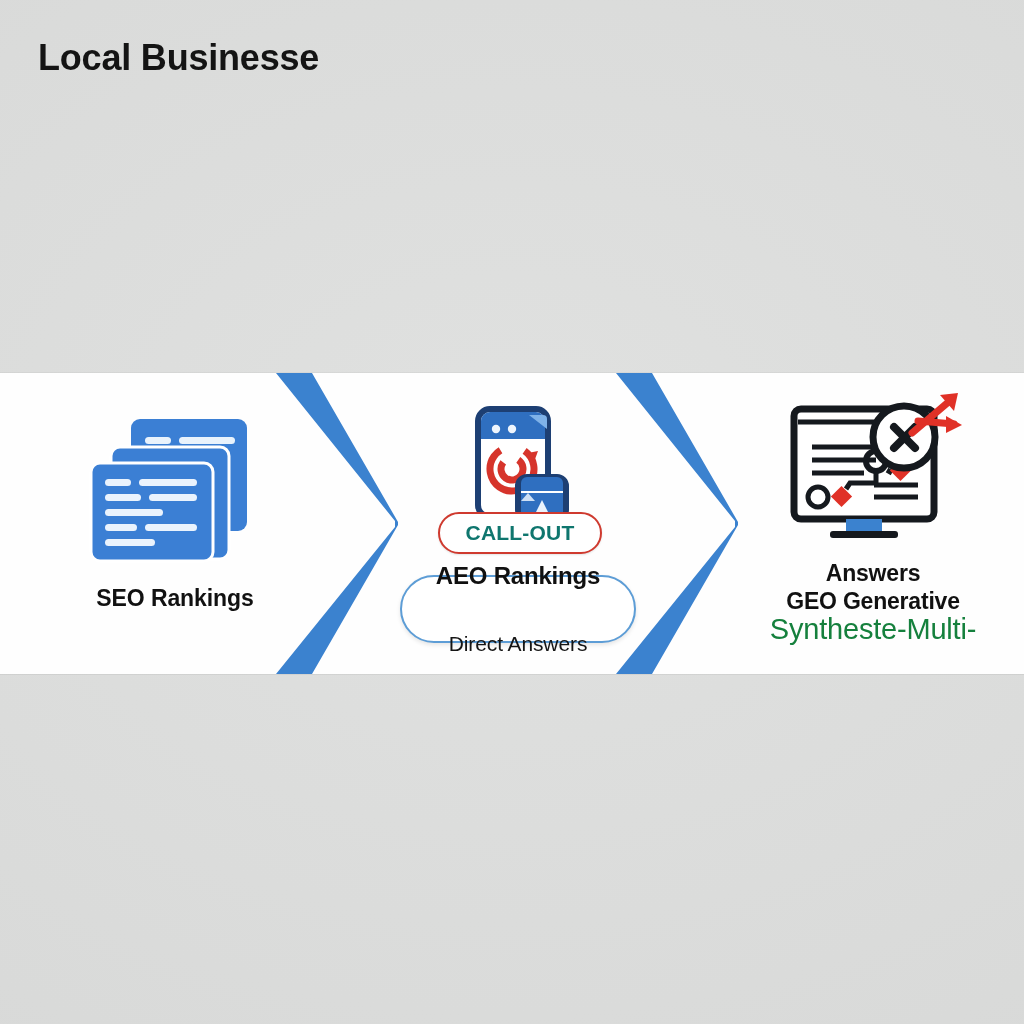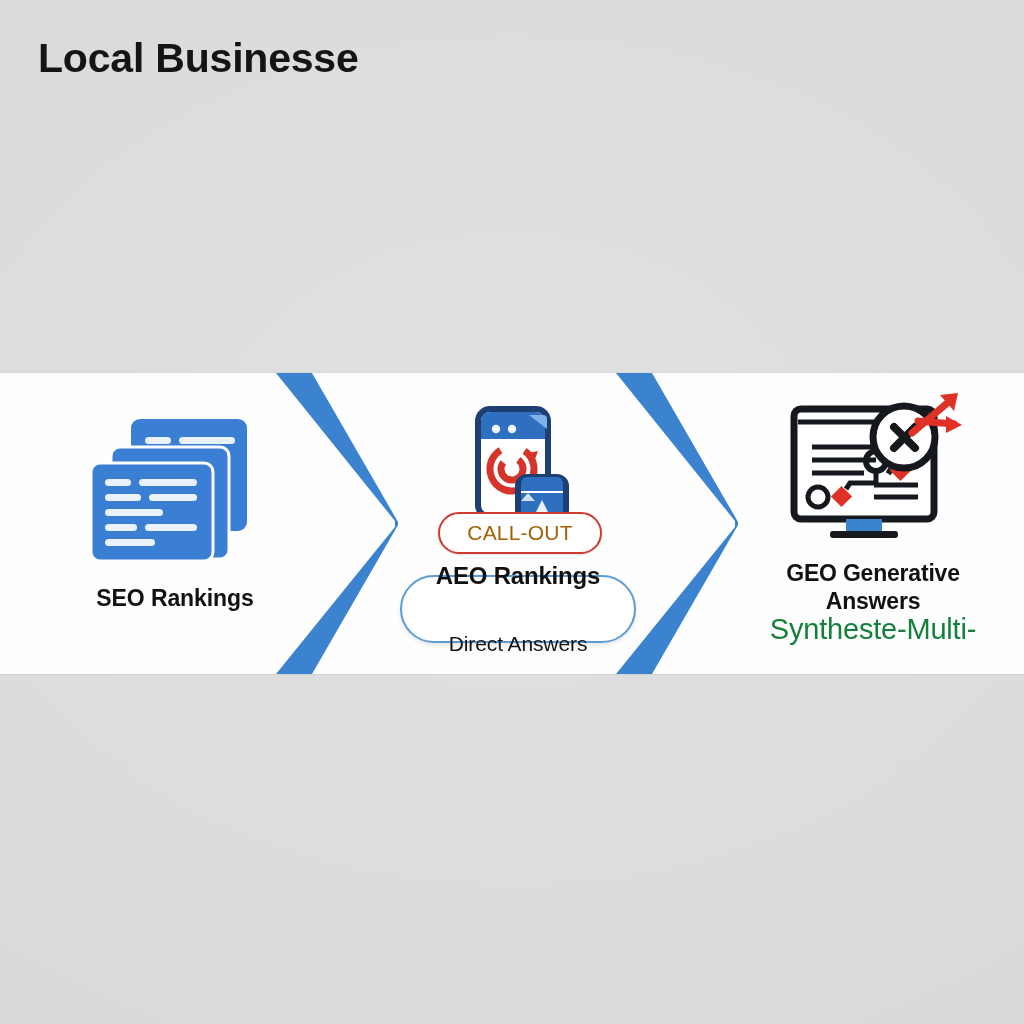--- a/index.html
+++ b/index.html
@@ -10,21 +10,21 @@
     position:relative;
   }
   #stage{
     position:absolute;inset:0;
     background:
       radial-gradient(120% 90% at 50% 45%, #e0e1e0 0%, #dadbda 60%, #d6d7d6 100%);
   }
   
   .title{
     position:absolute;left:38px;top:38px;
-    font-size:41px;font-weight:bold;color:#141414;
+    font-size:36px;font-weight:bold;color:#141414;
     letter-spacing:-0.2px;line-height:40px;white-space:nowrap;
   }
   
   .band{
     position:absolute;left:0;top:373px;width:1024px;height:301px;
     background:#fefefe;
     box-shadow:0 -1px 0 rgba(0,0,0,.035), 0 1px 0 rgba(0,0,0,.05);
   }
   
   .chev{position:absolute;top:0;height:301px;}
@@ -45,21 +45,21 @@
   .col-seo .caption{
     position:absolute;top:212px;left:0;right:0;text-align:center;
     font-size:23px;font-weight:bold;color:#111;letter-spacing:-0.1px;
   }
   
   .col-aeo .icon-wrap{top:32px;}
   .callout{
     position:absolute;left:46px;top:139px;width:160px;height:38px;
     border:2.6px solid #cf3a2f;border-radius:21px;background:#fff;
     display:flex;align-items:center;justify-content:center;
-    font-size:21px;font-weight:normal;color:#a16207;letter-spacing:.2px;
+    font-size:21px;font-weight:bold;color:#0f766e;letter-spacing:.2px;
     box-shadow:0 1px 2px rgba(0,0,0,.10);
   }
   .aeo-pill{
     position:absolute;left:8px;top:202px;width:232px;height:64px;
     border:2.4px solid #5d9dd6;border-radius:34px;background:#fff;
     display:flex;flex-direction:column;align-items:center;justify-content:center;
     box-shadow:0 2px 4px rgba(0,0,0,.10);
   }
   .aeo-pill .l1{font-size:24px;font-weight:bold;color:#101010;line-height:26px;letter-spacing:-0.2px;}
   .aeo-pill .l2{font-size:21px;font-weight:normal;color:#151515;line-height:24px;letter-spacing:-0.1px;margin-top:43px;}
@@ -177,20 +177,20 @@
           <line x1="110" y1="36" x2="131" y2="57" stroke="#15191e" stroke-width="8" stroke-linecap="round"></line>
           <line x1="131" y1="36" x2="110" y2="57" stroke="#15191e" stroke-width="8" stroke-linecap="round"></line>
 
           <path d="M128 42 L168 8" fill="none" stroke="#e03127" stroke-width="7" stroke-linecap="round"></path>
           <path d="M156 4 L174 2 L170 20 Z" fill="#e03127"></path>
           <path d="M134 30 L170 33" fill="none" stroke="#e03127" stroke-width="7" stroke-linecap="round"></path>
           <path d="M162 25 L178 34 L162 42 Z" fill="#e03127"></path>
         </svg>
       </div>
       <div class="geo-text">
+        <div class="g1">Answers</div>
         <div class="g1">GEO Generative</div>
-        <div class="g1">Answers</div>
         <div class="g2">Syntheste-Multi-</div>
       </div>
     </div>
 
   </div>
 </div>
 
 </body></html>

